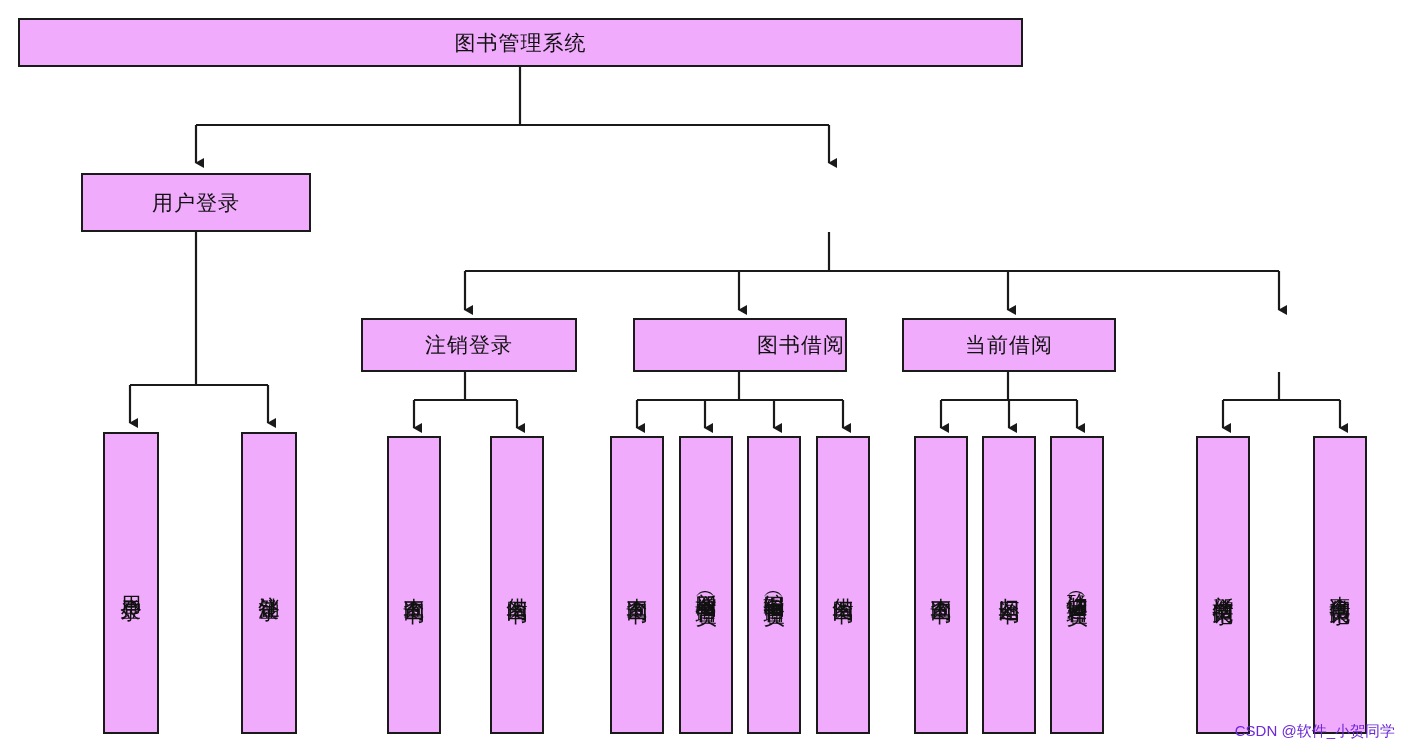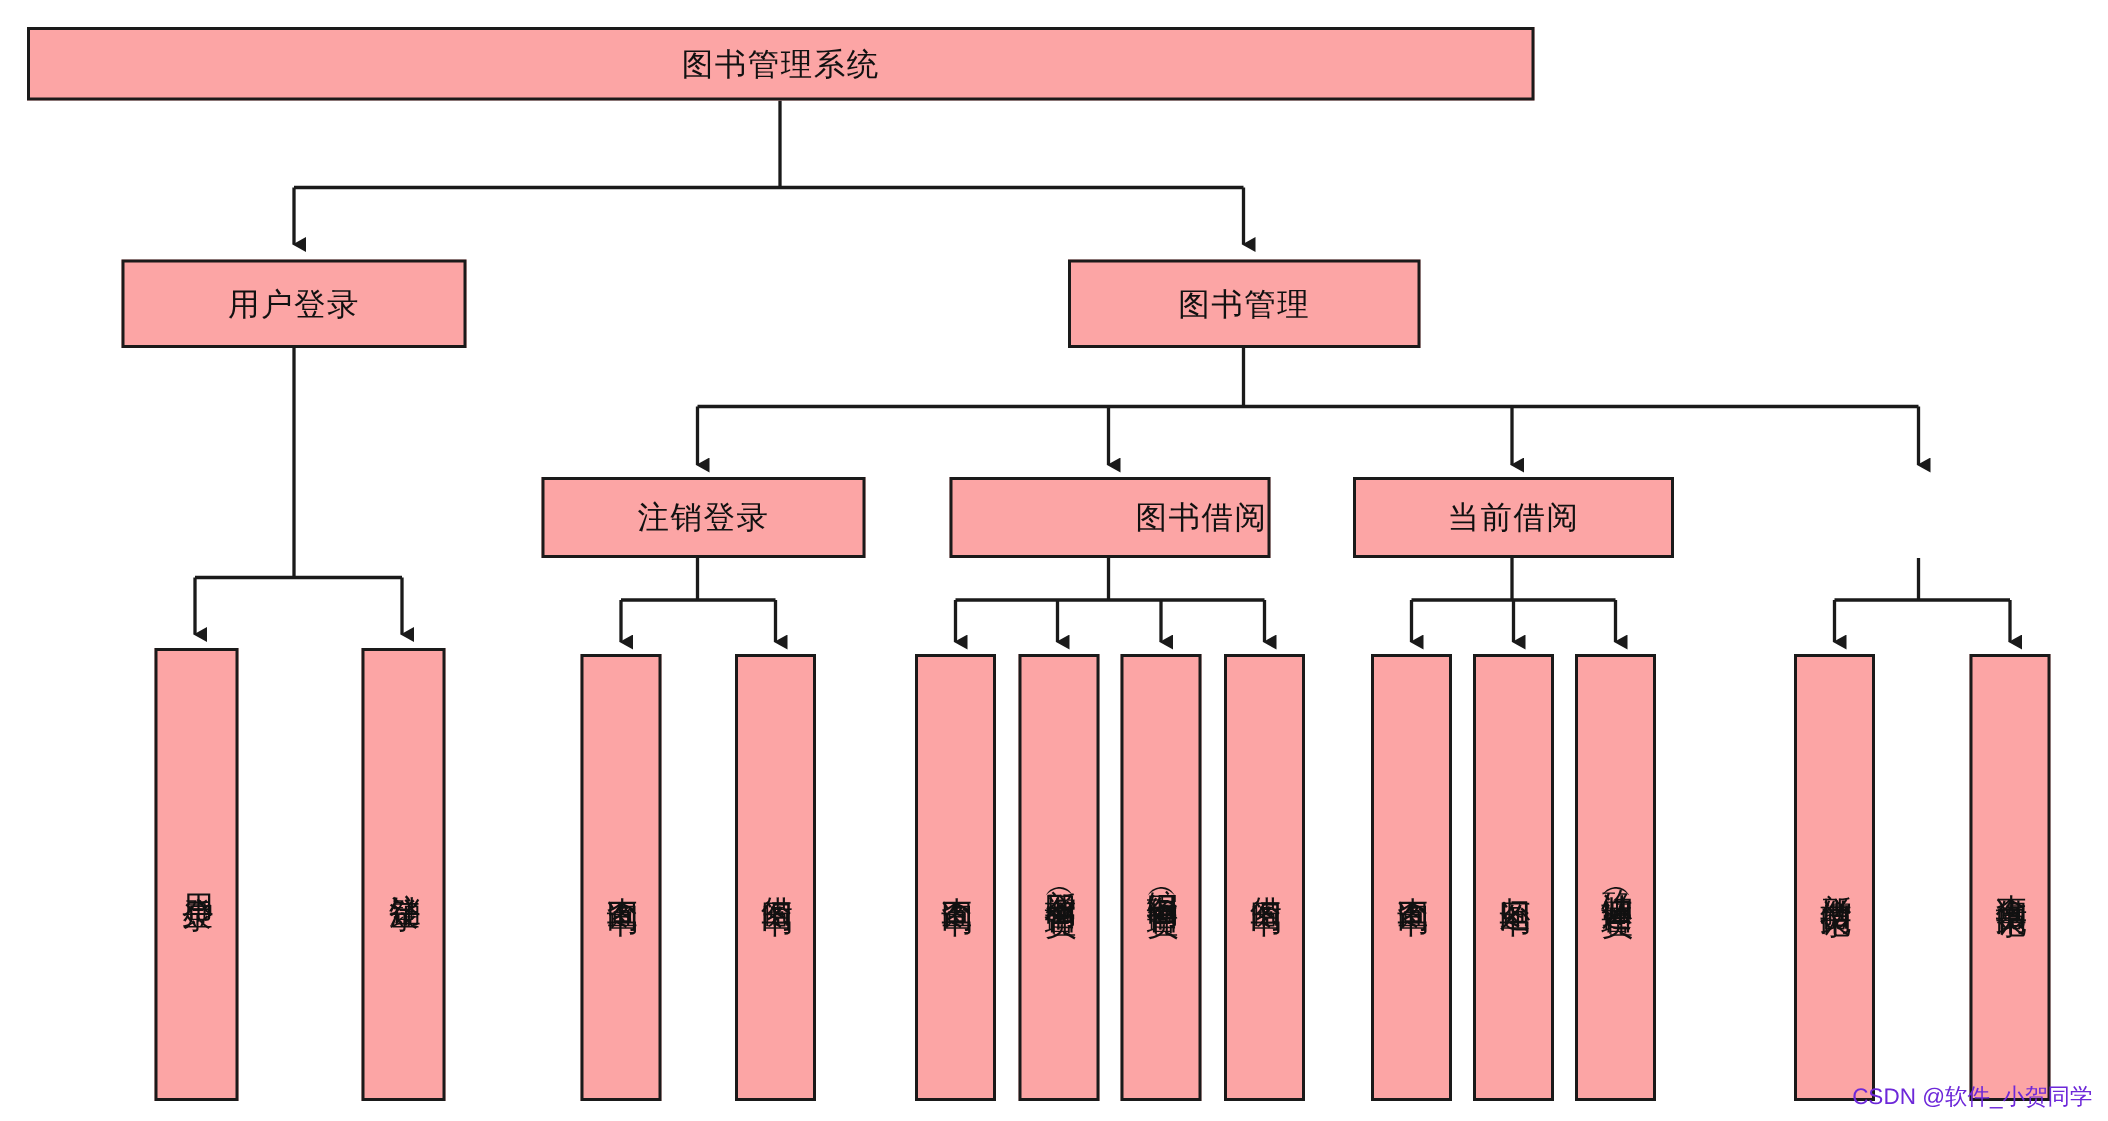--- a/index.html
+++ b/index.html
@@ -21,21 +21,21 @@
     position: absolute;
     left: 0;
     top: 0;
     width: 1405px;
     height: 747px;
   }
   .node {
     position: absolute;
     box-sizing: border-box;
     border: 2px solid #1a1a1a;
-    background: #fca5a5;
+    background: #f0abfc;
     display: flex;
     align-items: center;
     justify-content: center;
     color: #111111;
     z-index: 2;
   }
   .node.horiz {
     font-size: 21px;
     letter-spacing: 1px;
   }
@@ -118,23 +118,20 @@
     </g>
   </svg>
 
   <div class="node horiz" style="left:18px; top:18px; width:1005px; height:49px;">
     <span class="label">图书管理系统</span>
   </div>
 
   <div class="node horiz" style="left:81px; top:173px; width:230px; height:59px;">
     <span class="label">用户登录</span>
   </div>
-  <div class="node horiz" style="left:712px; top:173px; width:235px; height:59px;">
-    <span class="label">图书管理</span>
-  </div>
 
   <div class="node horiz" style="left:361px; top:318px; width:216px; height:54px;">
     <span class="label">注销登录</span>
   </div>
   <div class="node horiz" style="left:633px; top:318px; width:214px; height:54px;justify-content:flex-end;">
     <span class="label">图书借阅</span>
   </div>
   <div class="node horiz" style="left:902px; top:318px; width:214px; height:54px;">
     <span class="label">当前借阅</span>
   </div>

